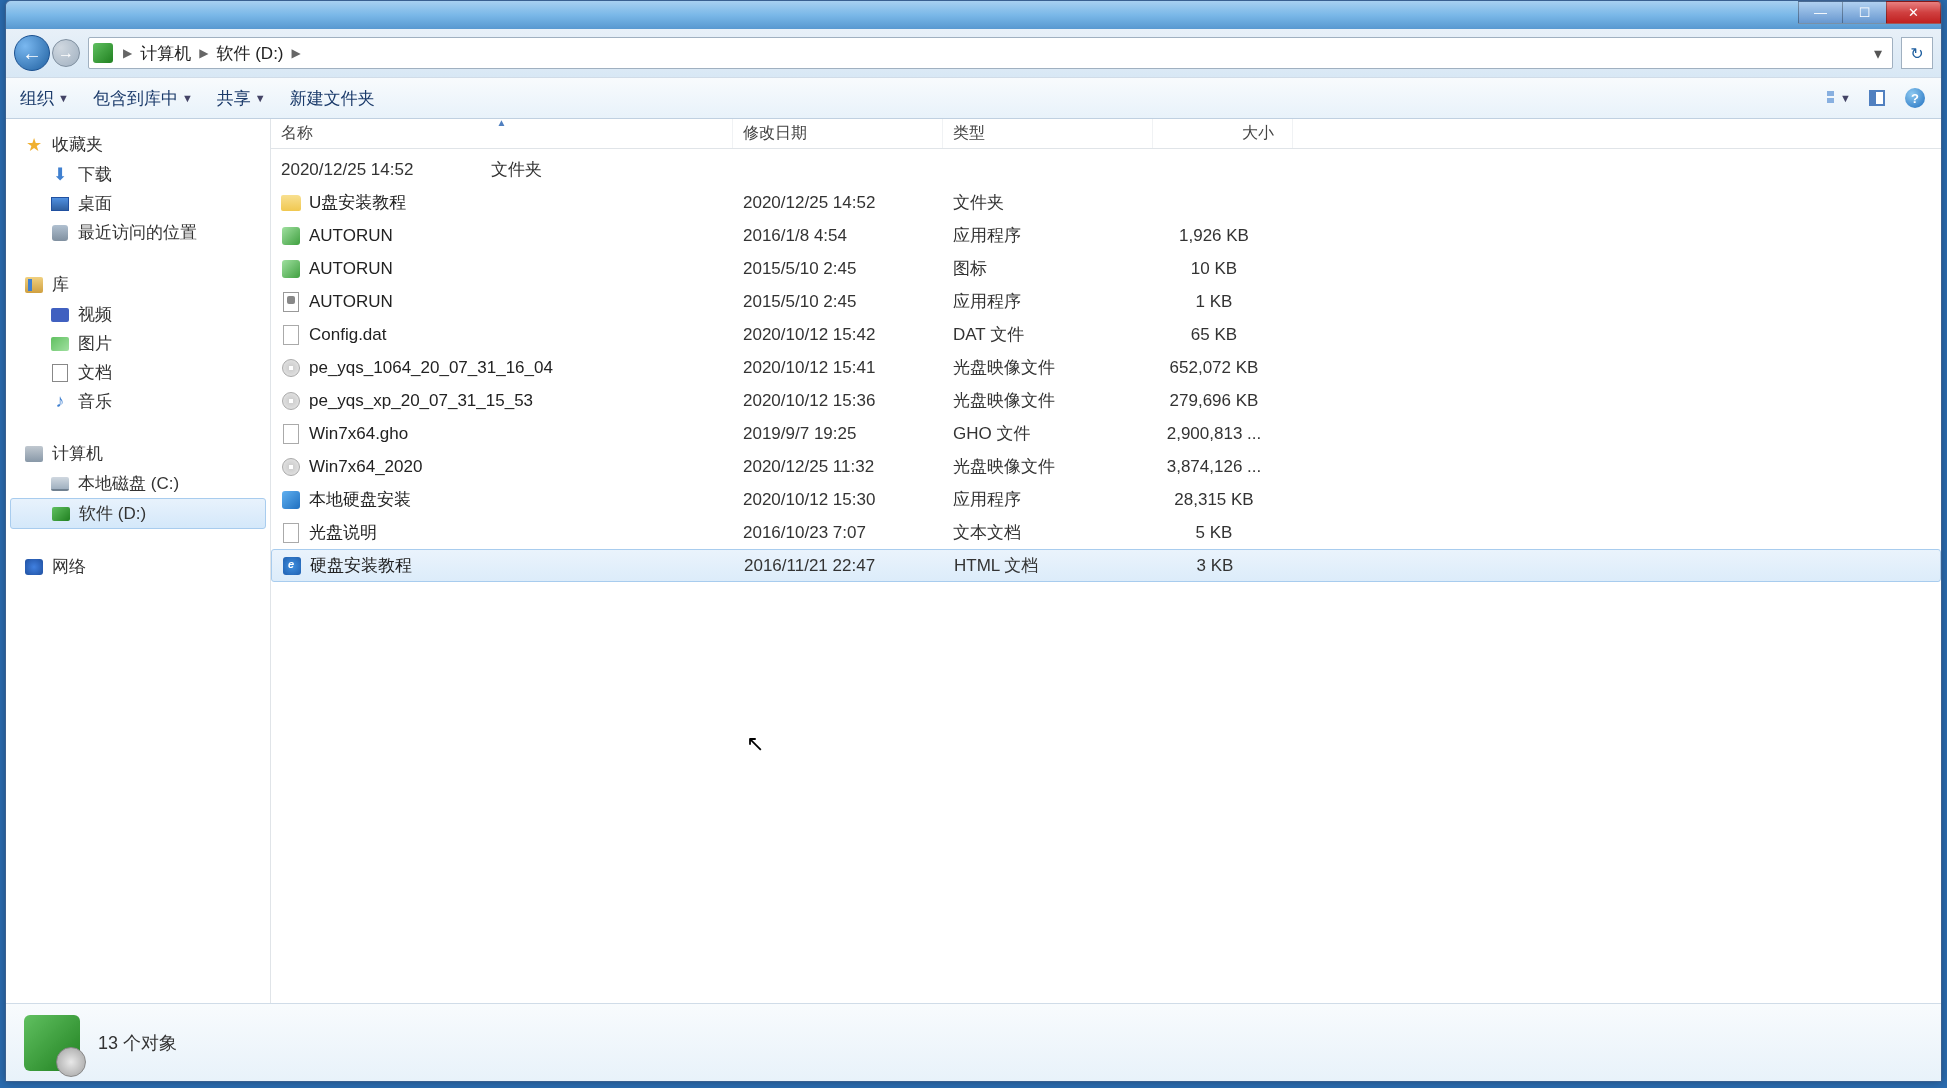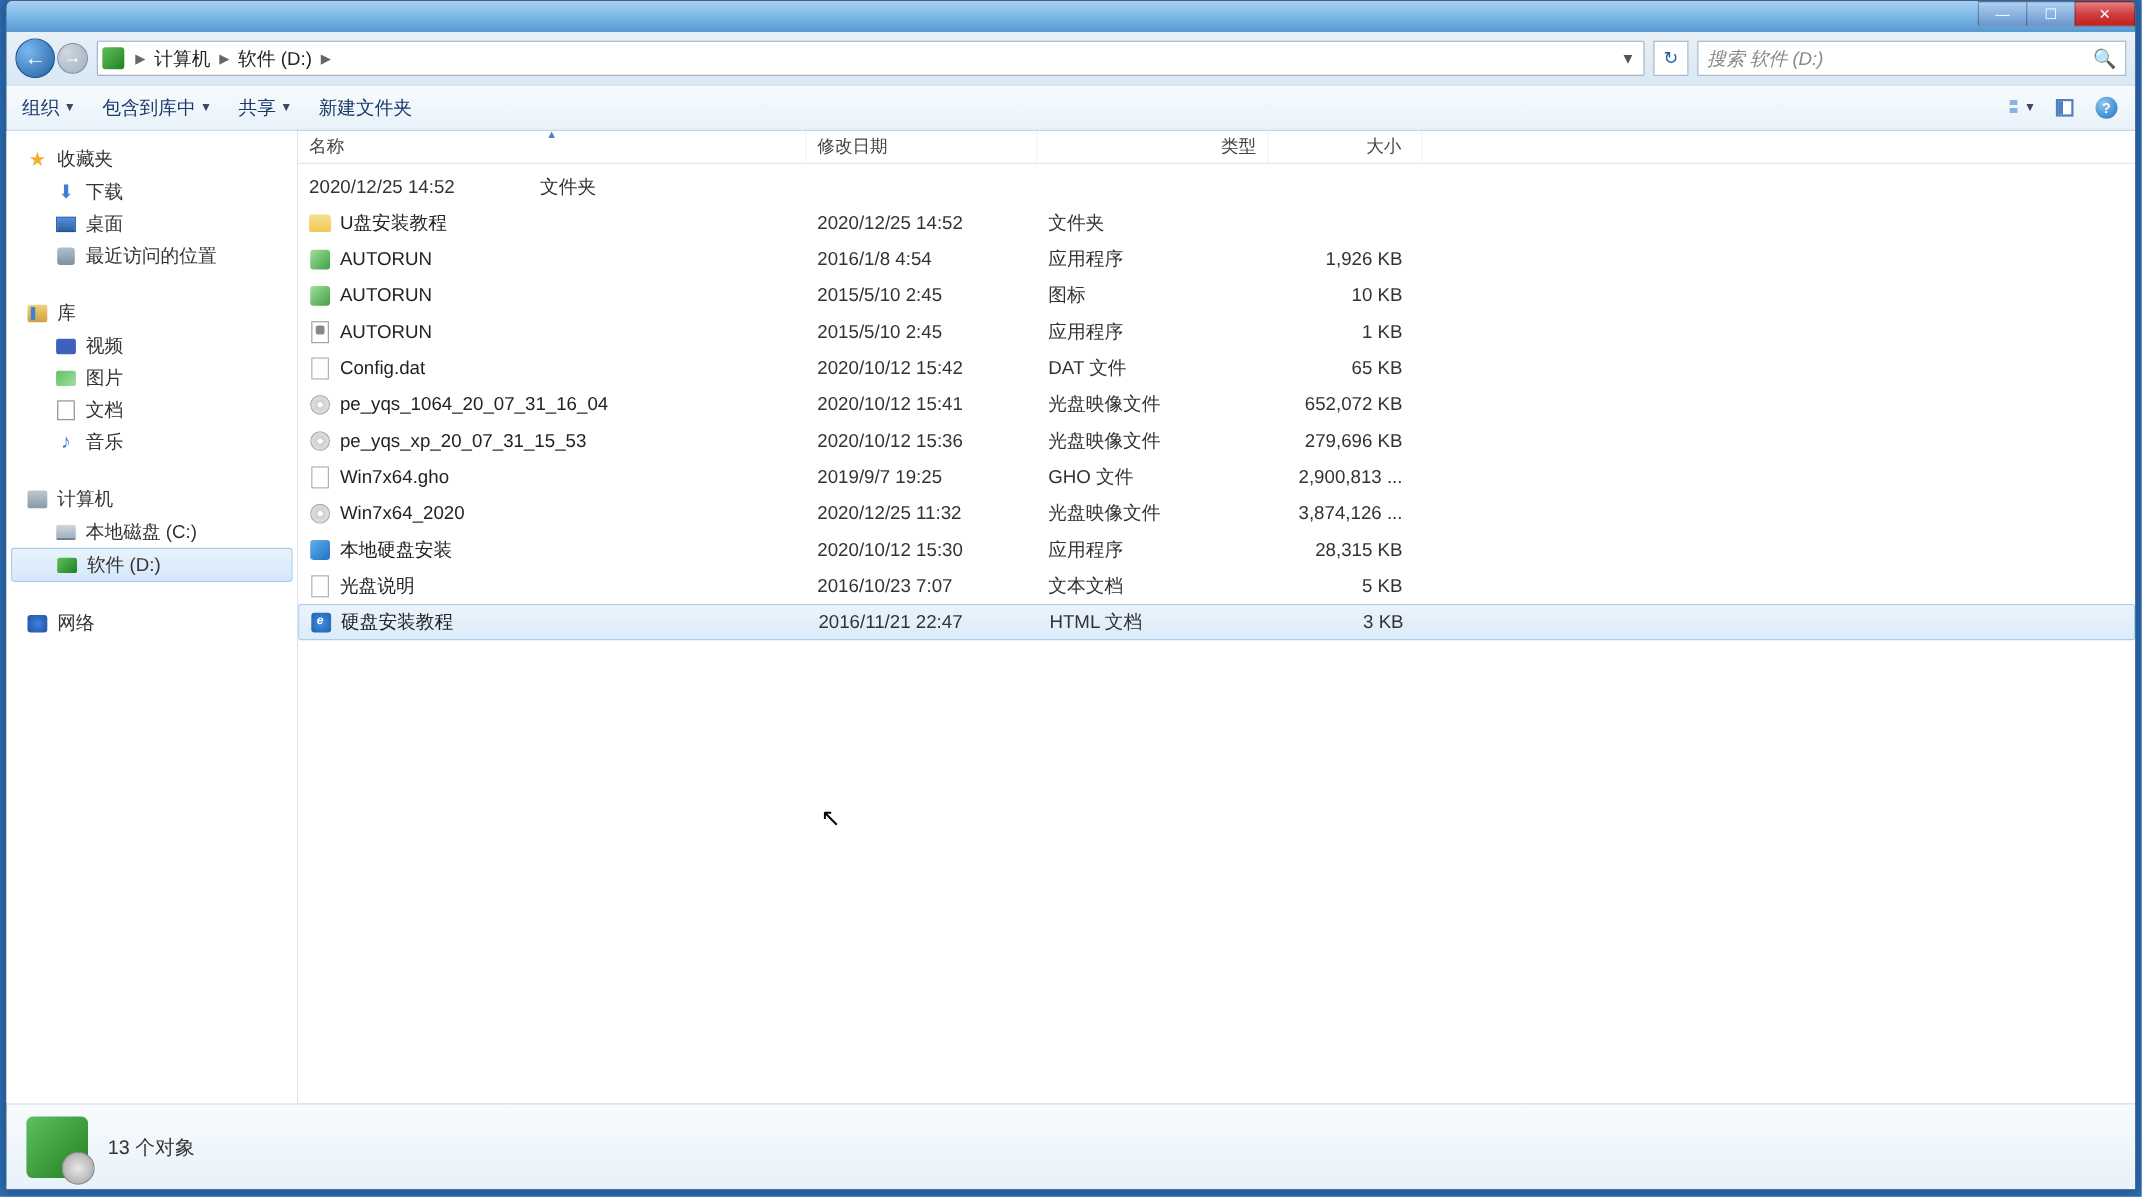--- a/index.html
+++ b/index.html
@@ -279,21 +279,21 @@
   height: 30px;
   border-bottom: 1px solid #e0e4e8;
   font-size: 16px;
   color: #444;
   align-items: center;
 }
 
 .col { padding: 0 10px; border-right: 1px solid #f0f2f4; height: 100%; display: flex; align-items: center; cursor: pointer; }
 .col-name { width: 462px; position: relative; }
 .col-date { width: 210px; }
-.col-type { width: 210px; justify-content: flex-end; }
+.col-type { width: 210px; }
 .col-size { width: 140px; justify-content: flex-end; padding-right: 18px; text-align: center; }
 
 .sort-arrow {
   position: absolute;
   left: 50%;
   top: -2px;
   transform: translateX(-50%);
   color: #5080c0;
   font-size: 10px;
 }
@@ -313,21 +313,21 @@
 
 .file-row.selected {
   background: linear-gradient(to bottom, #eaf3fc, #dcecfa);
   border: 1px solid #a8ccee;
   border-radius: 3px;
 }
 
 .fc-name { width: 462px; display: flex; align-items: center; gap: 8px; padding-left: 10px; }
 .fc-date { width: 210px; padding-left: 10px; color: #333; }
 .fc-type { width: 210px; padding-left: 10px; color: #333; }
-.fc-size { width: 140px; text-align: right; padding-right: 18px; color: #333; }
+.fc-size { width: 140px; text-align: center; padding-right: 18px; color: #333; }
 
 .fi { width: 20px; height: 20px; display: inline-flex; align-items: center; justify-content: center; flex-shrink: 0; }
 .fi-folder { width: 20px; height: 16px; background: linear-gradient(#f8e090, #f0c850); border-radius: 2px 4px 2px 2px; }
 .fi-exe { width: 18px; height: 18px; background: linear-gradient(135deg, #a0e0a0, #40a040); border-radius: 3px; }
 .fi-ico { width: 18px; height: 18px; background: linear-gradient(135deg, #a0e0a0, #40a040); border-radius: 3px; }
 .fi-inf { width: 16px; height: 20px; background: #fff; border: 1px solid #999; position: relative; }
 .fi-inf::before { content: ""; position: absolute; top: 3px; left: 3px; width: 8px; height: 8px; background: #888; border-radius: 2px; }
 .fi-dat { width: 16px; height: 20px; background: #fff; border: 1px solid #aaa; }
 .fi-iso { width: 18px; height: 18px; border-radius: 50%; background: radial-gradient(circle, #fff 20%, #d0d0d0 22%, #e8e8e8); border: 1px solid #aaa; }
 .fi-gho { width: 16px; height: 20px; background: #fff; border: 1px solid #aaa; }
@@ -402,24 +402,20 @@
         <span>计算机</span>
         <span class="sep">▶</span>
         <span>软件 (D:)</span>
         <span class="sep">▶</span>
       </div>
       <div class="addr-drop">▾</div>
     </div>
 
     <div class="refresh-btn">↻</div>
 
-    <div class="search-box">
-      <span>搜索 软件 (D:)</span>
-      <span class="search-icon">🔍</span>
-    </div>
   </div>
 
   <div class="toolbar">
     <div class="tb-item">
       <span>组织</span>
       <span class="tb-chev">▼</span>
     </div>
     <div class="tb-item">
       <span>包含到库中</span>
       <span class="tb-chev">▼</span>

